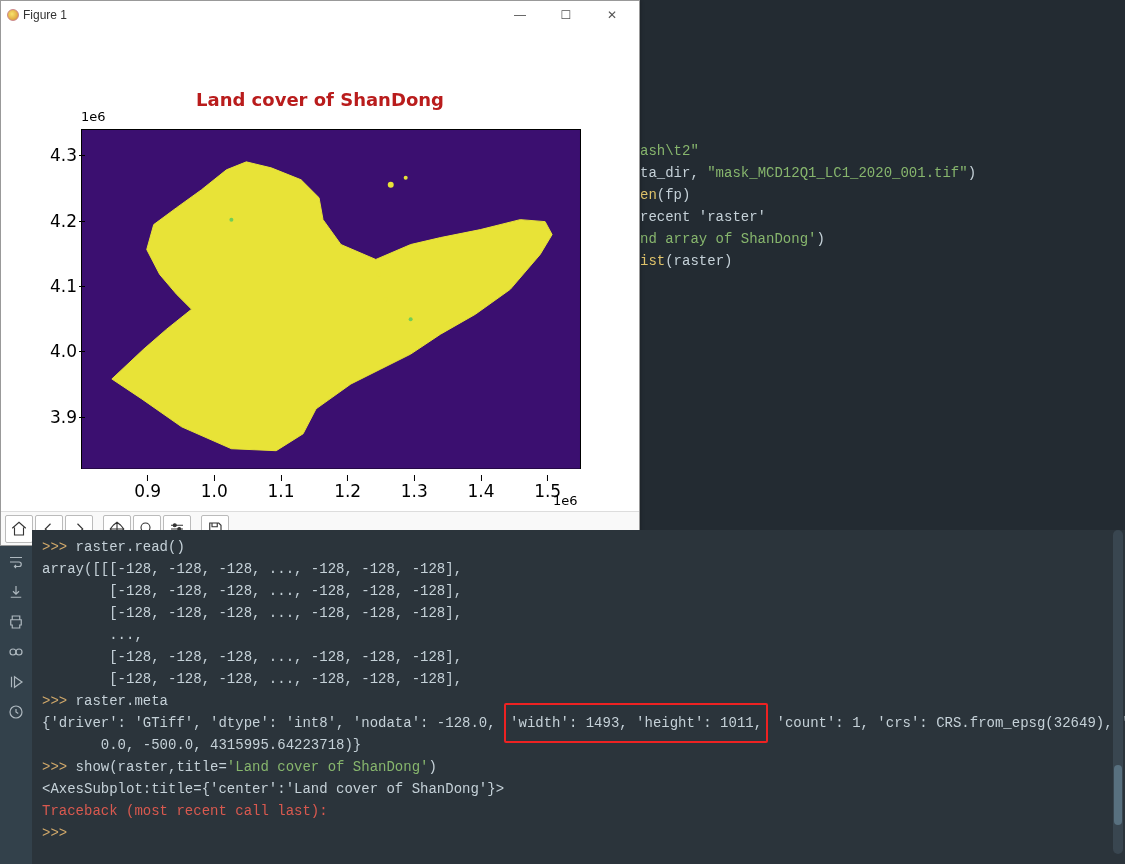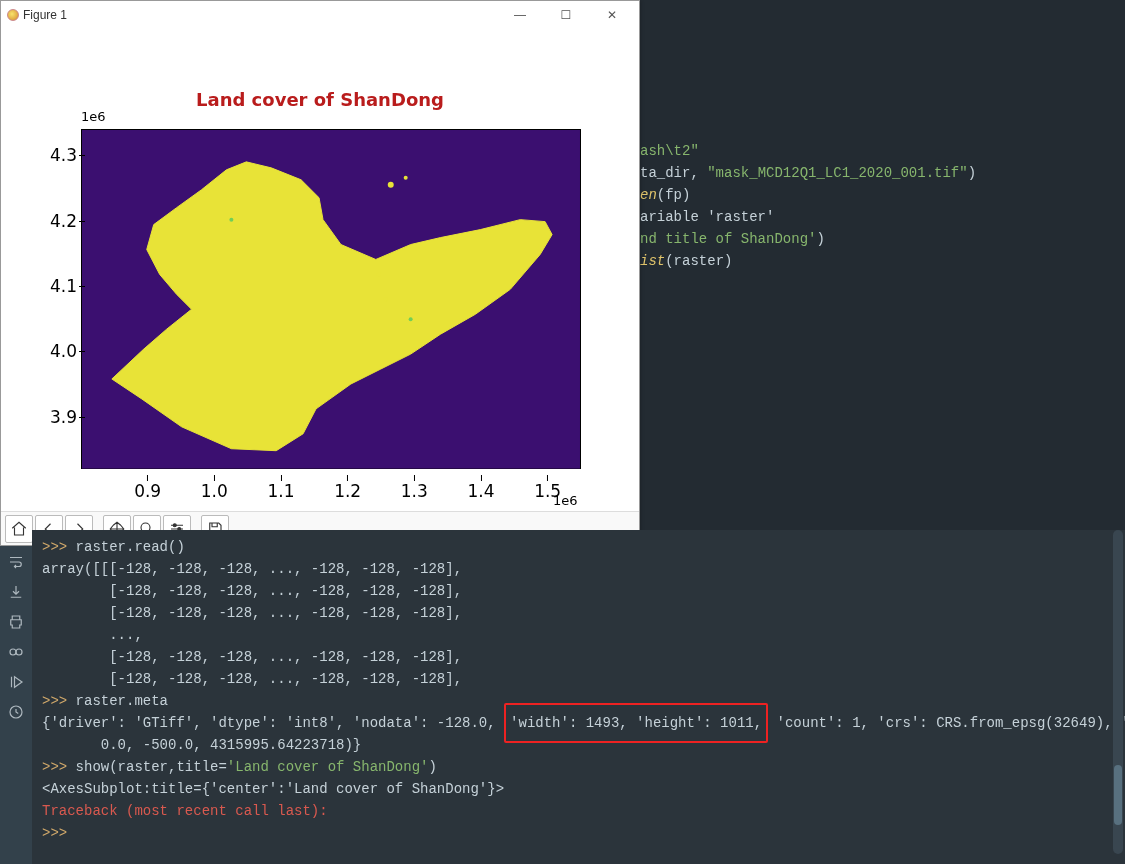--- a/index.html
+++ b/index.html
@@ -20,21 +20,21 @@
   position: absolute;
   left: 640px;
   top: 140px;
   right: 0;
   font-size: 14px;
   color: #c5d1d8;
   line-height: 22px;
 }
 .editor-code .row { white-space: pre; }
 .str { color: #87b66d; }
-.fn  { color: #e0c46b; font-style: italic; }
+.fn  { color: #e0c46b; }
 
 .figure-window {
   position: absolute;
   left: 0; top: 0;
   width: 640px;
   height: 546px;
   background: #fff;
   border: 1px solid #999;
   box-shadow: 0 0 4px rgba(0,0,0,.3);
   display: flex;
@@ -161,24 +161,24 @@
 </head>
 <body>
 
 <div class="editor-bg">
   <div class="editor-code" id="editor-code">
       <div class="row"><span class="str">ash\t2"</span></div>
       <div class="row"><span>ta_dir, </span><span class="str">"mask_MCD12Q1_LC1_2020_001.tif"</span><span>)</span></div>
       <div class="row"><span></span></div>
       <div class="row"><span class="fn">en</span><span>(fp)</span></div>
       <div class="row"><span></span></div>
-      <div class="row"><span>ariable 'raster'</span></div>
-      <div class="row"><span></span></div>
-      <div class="row"><span></span></div>
-      <div class="row"><span class="str">nd title of ShanDong'</span><span>)</span></div>
+      <div class="row"><span>recent 'raster'</span></div>
+      <div class="row"><span></span></div>
+      <div class="row"><span></span></div>
+      <div class="row"><span class="str">nd array of ShanDong'</span><span>)</span></div>
       <div class="row"><span></span></div>
       <div class="row"><span></span></div>
       <div class="row"><span></span></div>
       <div class="row"><span></span></div>
       <div class="row"><span class="fn">ist</span><span>(raster)</span></div>
     </div>
 </div>
 
 <div class="figure-window">
   <div class="titlebar">

